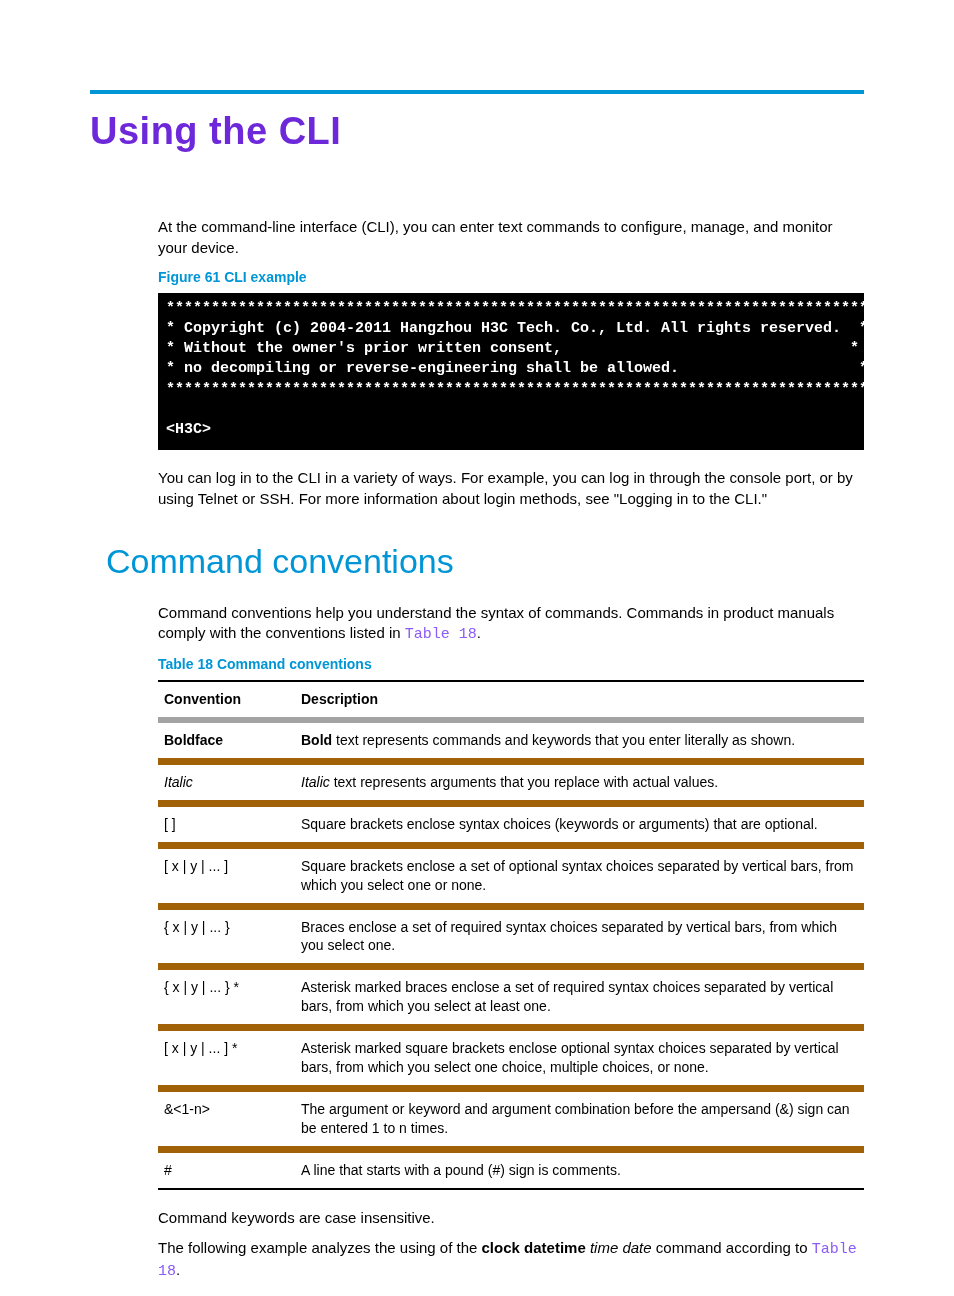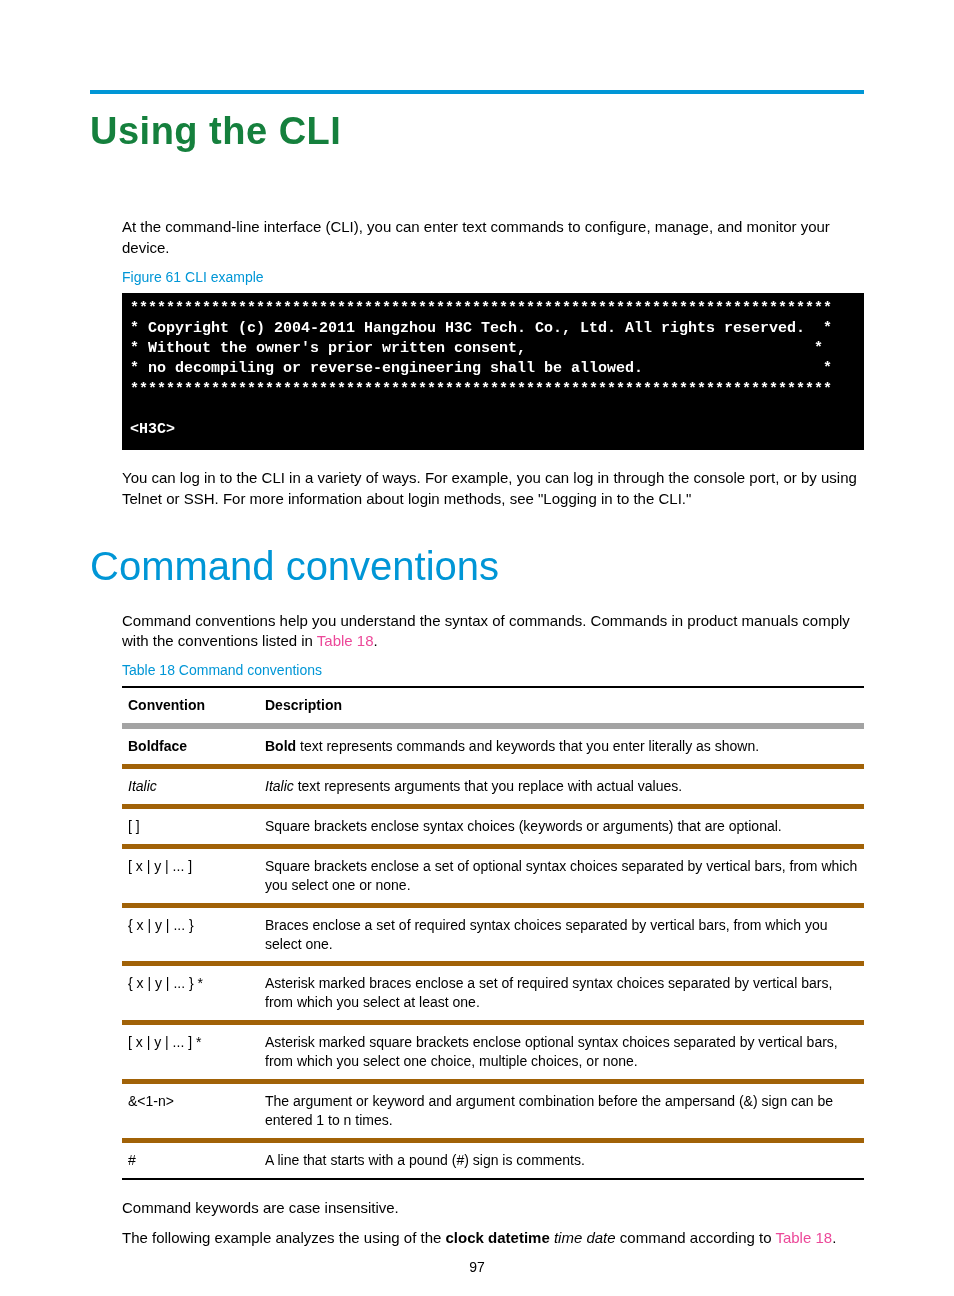--- a/index.html
+++ b/index.html
@@ -16,72 +16,72 @@
   }
   .page {
     padding: 90px 90px 40px 90px;
     box-sizing: border-box;
   }
   .top-rule {
     border-top: 4px solid #0096d6;
     margin-bottom: 12px;
   }
   h1.using {
-    color: #15803d;
+    color: #6d28d9;
     font-weight: 700;
     font-size: 38px;
     margin: 0 0 60px 0;
     letter-spacing: 0.5px;
   }
   h1.convs {
     color: #0096d6;
     font-weight: 300;
-    font-size: 40px;
-    margin: 30px 0 18px 0;
+    font-size: 34px;
+    margin: 30px 0 18px 16px;
   }
   .body-indent {
-    margin-left: 32px;
+    margin-left: 68px;
   }
   p {
     margin: 0 0 10px 0;
   }
   .figcap, .tabcap {
     color: #0096d6;
-    font-weight: 400;
+    font-weight: 700;
     font-size: 14px;
     margin: 10px 0 6px 0;
   }
   pre.cli {
     background: #000;
     color: #fff;
     font-family: "Courier New", Courier, monospace;
     font-size: 15px;
     font-weight: bold;
     padding: 6px 8px 10px 8px;
     white-space: pre;
     overflow: hidden;
     margin: 0 0 18px 0;
     line-height: 1.35;
   }
-  a.link { color: #ec4899; text-decoration: none; }
+  a.link { color: #8b5cf6; text-decoration: none; font-family: Liberation Mono, monospace; }
   table.conv {
     width: 100%;
     border-collapse: collapse;
     margin: 6px 0 18px 0;
     font-size: 14px;
   }
   table.conv thead th {
     text-align: left;
     font-weight: 700;
     border-top: 2px solid #000;
     border-bottom: 6px solid #a3a3a3;
     padding: 8px 6px;
   }
   table.conv tbody td {
-    border-bottom: 5px solid #a16207;
+    border-bottom: 7px solid #a16207;
     padding: 8px 6px;
     vertical-align: top;
   }
   table.conv tbody tr:last-child td {
     border-bottom: 2px solid #000;
   }
   table.conv td.c1 { width: 125px; }
   .bold { font-weight: 700; }
   .ital { font-style: italic; text-align: right; }
   .pagenum {

